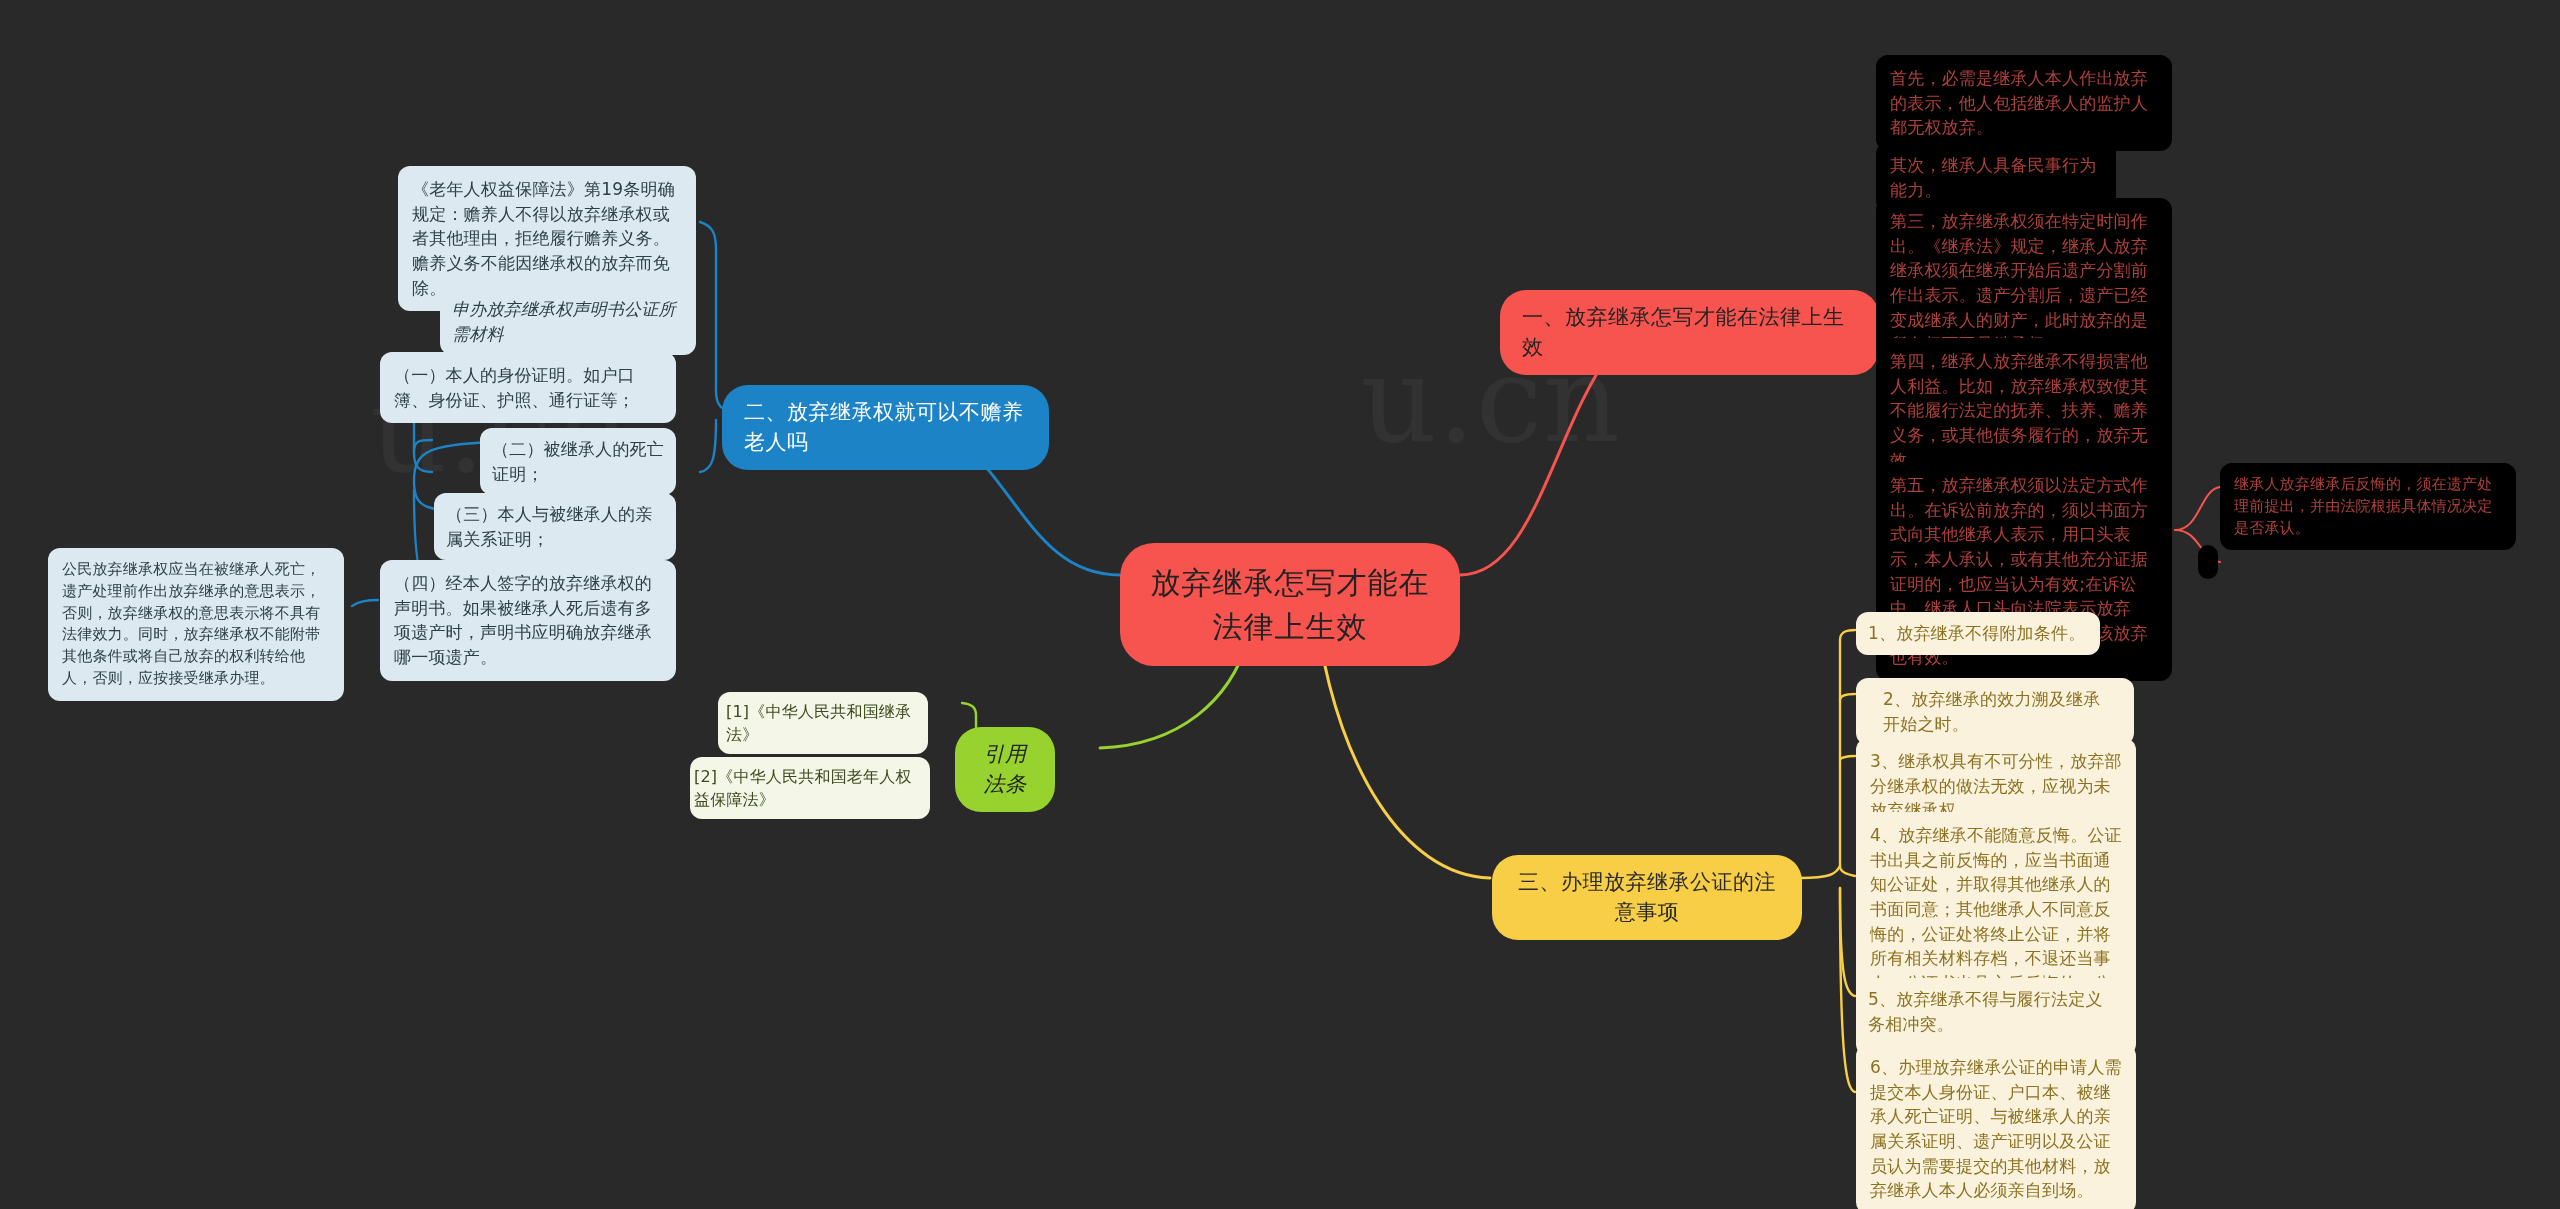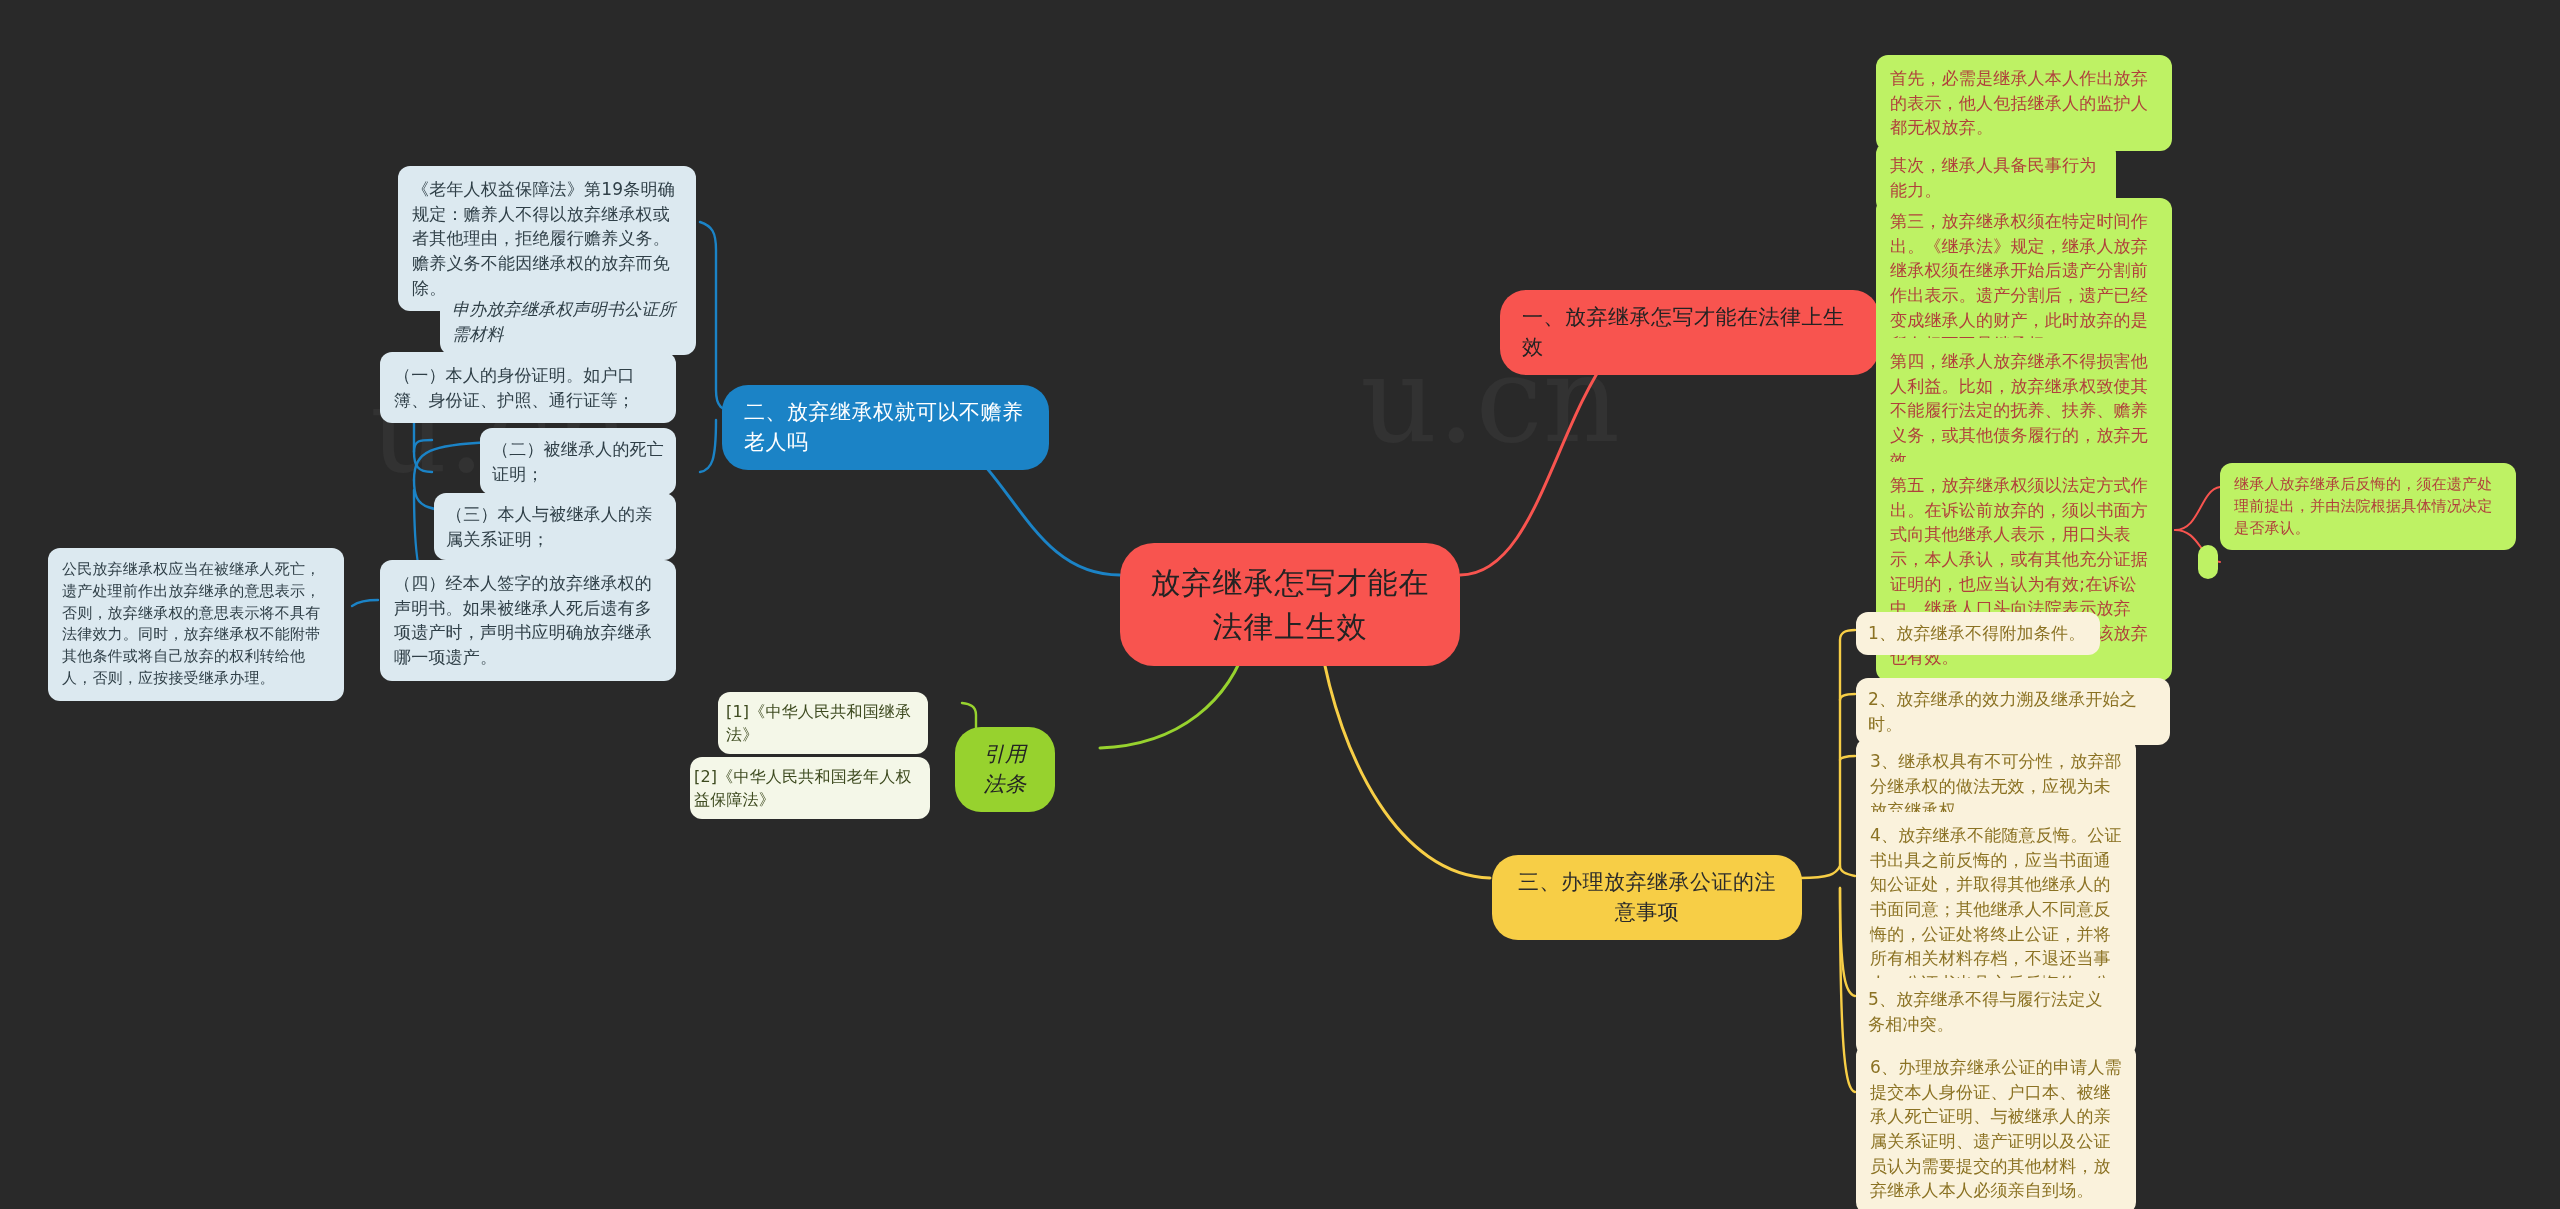--- a/index.html
+++ b/index.html
@@ -55,21 +55,21 @@
   .branch.green  { background:#97D22E; color:#232323; }
   .branch.yellow { background:#F7CE46; color:#2b2b2b; }
 
   
   .leaf {
     border-radius: 12px;
     font-size: 17px;
     padding: 11px 14px;
     letter-spacing: .2px;
   }
-  .leaf.red    { background:#bef264; color:#B0403C; }
+  .leaf.red    { background:#000000; color:#B0403C; }
   .leaf.blue   { background:#DCE9F0; color:#2f3f47; }
   .leaf.green  { background:#F4F7E8; color:#3d4a1f; }
   .leaf.yellow { background:#FAF2DC; color:#8B7223; }
 
   .leaf.empty { padding: 0; }
 
   
   .wm {
     position: absolute;
     color: rgba(255,255,255,0.045);
@@ -159,19 +159,19 @@
   <div class="node leaf blue" style="left:48px; top:548px; width:296px; font-size:15px;">公民放弃继承权应当在被继承人死亡，遗产处理前作出放弃继承的意思表示，否则，放弃继承权的意思表示将不具有法律效力。同时，放弃继承权不能附带其他条件或将自己放弃的权利转给他人，否则，应按接受继承办理。</div>
 
   <div class="node branch green" style="left:955px; top:727px; width:100px; text-align:center;font-style:italic;">引用法条</div>
 
   <div class="node leaf green" style="left:718px; top:692px; width:210px; padding:8px 8px; font-size:16px;">[1]《中华人民共和国继承法》</div>
   <div class="node leaf green" style="left:690px; top:757px; width:240px; padding:8px 4px; font-size:16px;">[2]《中华人民共和国老年人权益保障法》</div>
 
   <div class="node branch yellow" style="left:1492px; top:855px; width:310px; text-align:center;">三、办理放弃继承公证的注意事项</div>
 
   <div class="node leaf yellow" style="left:1856px; top:612px; width:244px; padding:9px 12px;">1、放弃继承不得附加条件。</div>
-  <div class="node leaf yellow" style="left:1856px; top:678px; width:314px; padding:9px 12px;">2、放弃继承的效力溯及继承开始之时。</div>
+  <div class="node leaf yellow" style="left:1856px; top:678px; width:278px; padding:9px 27px;">2、放弃继承的效力溯及继承开始之时。</div>
   <div class="node leaf yellow" style="left:1856px; top:738px; width:280px;">3、继承权具有不可分性，放弃部分继承权的做法无效，应视为未放弃继承权。</div>
   <div class="node leaf yellow" style="left:1856px; top:812px; width:280px;">4、放弃继承不能随意反悔。公证书出具之前反悔的，应当书面通知公证处，并取得其他继承人的书面同意；其他继承人不同意反悔的，公证处将终止公证，并将所有相关材料存档，不退还当事人。公证书出具之后反悔的，公证处不予受理，应当通过协商或诉讼程序解决。</div>
   <div class="node leaf yellow" style="left:1856px; top:978px; width:270px; padding:9px 12px;">5、放弃继承不得与履行法定义务相冲突。</div>
   <div class="node leaf yellow" style="left:1856px; top:1044px; width:280px;">6、办理放弃继承公证的申请人需提交本人身份证、户口本、被继承人死亡证明、与被继承人的亲属关系证明、遗产证明以及公证员认为需要提交的其他材料，放弃继承人本人必须亲自到场。</div>
 
 </div>
 
 </body></html>

